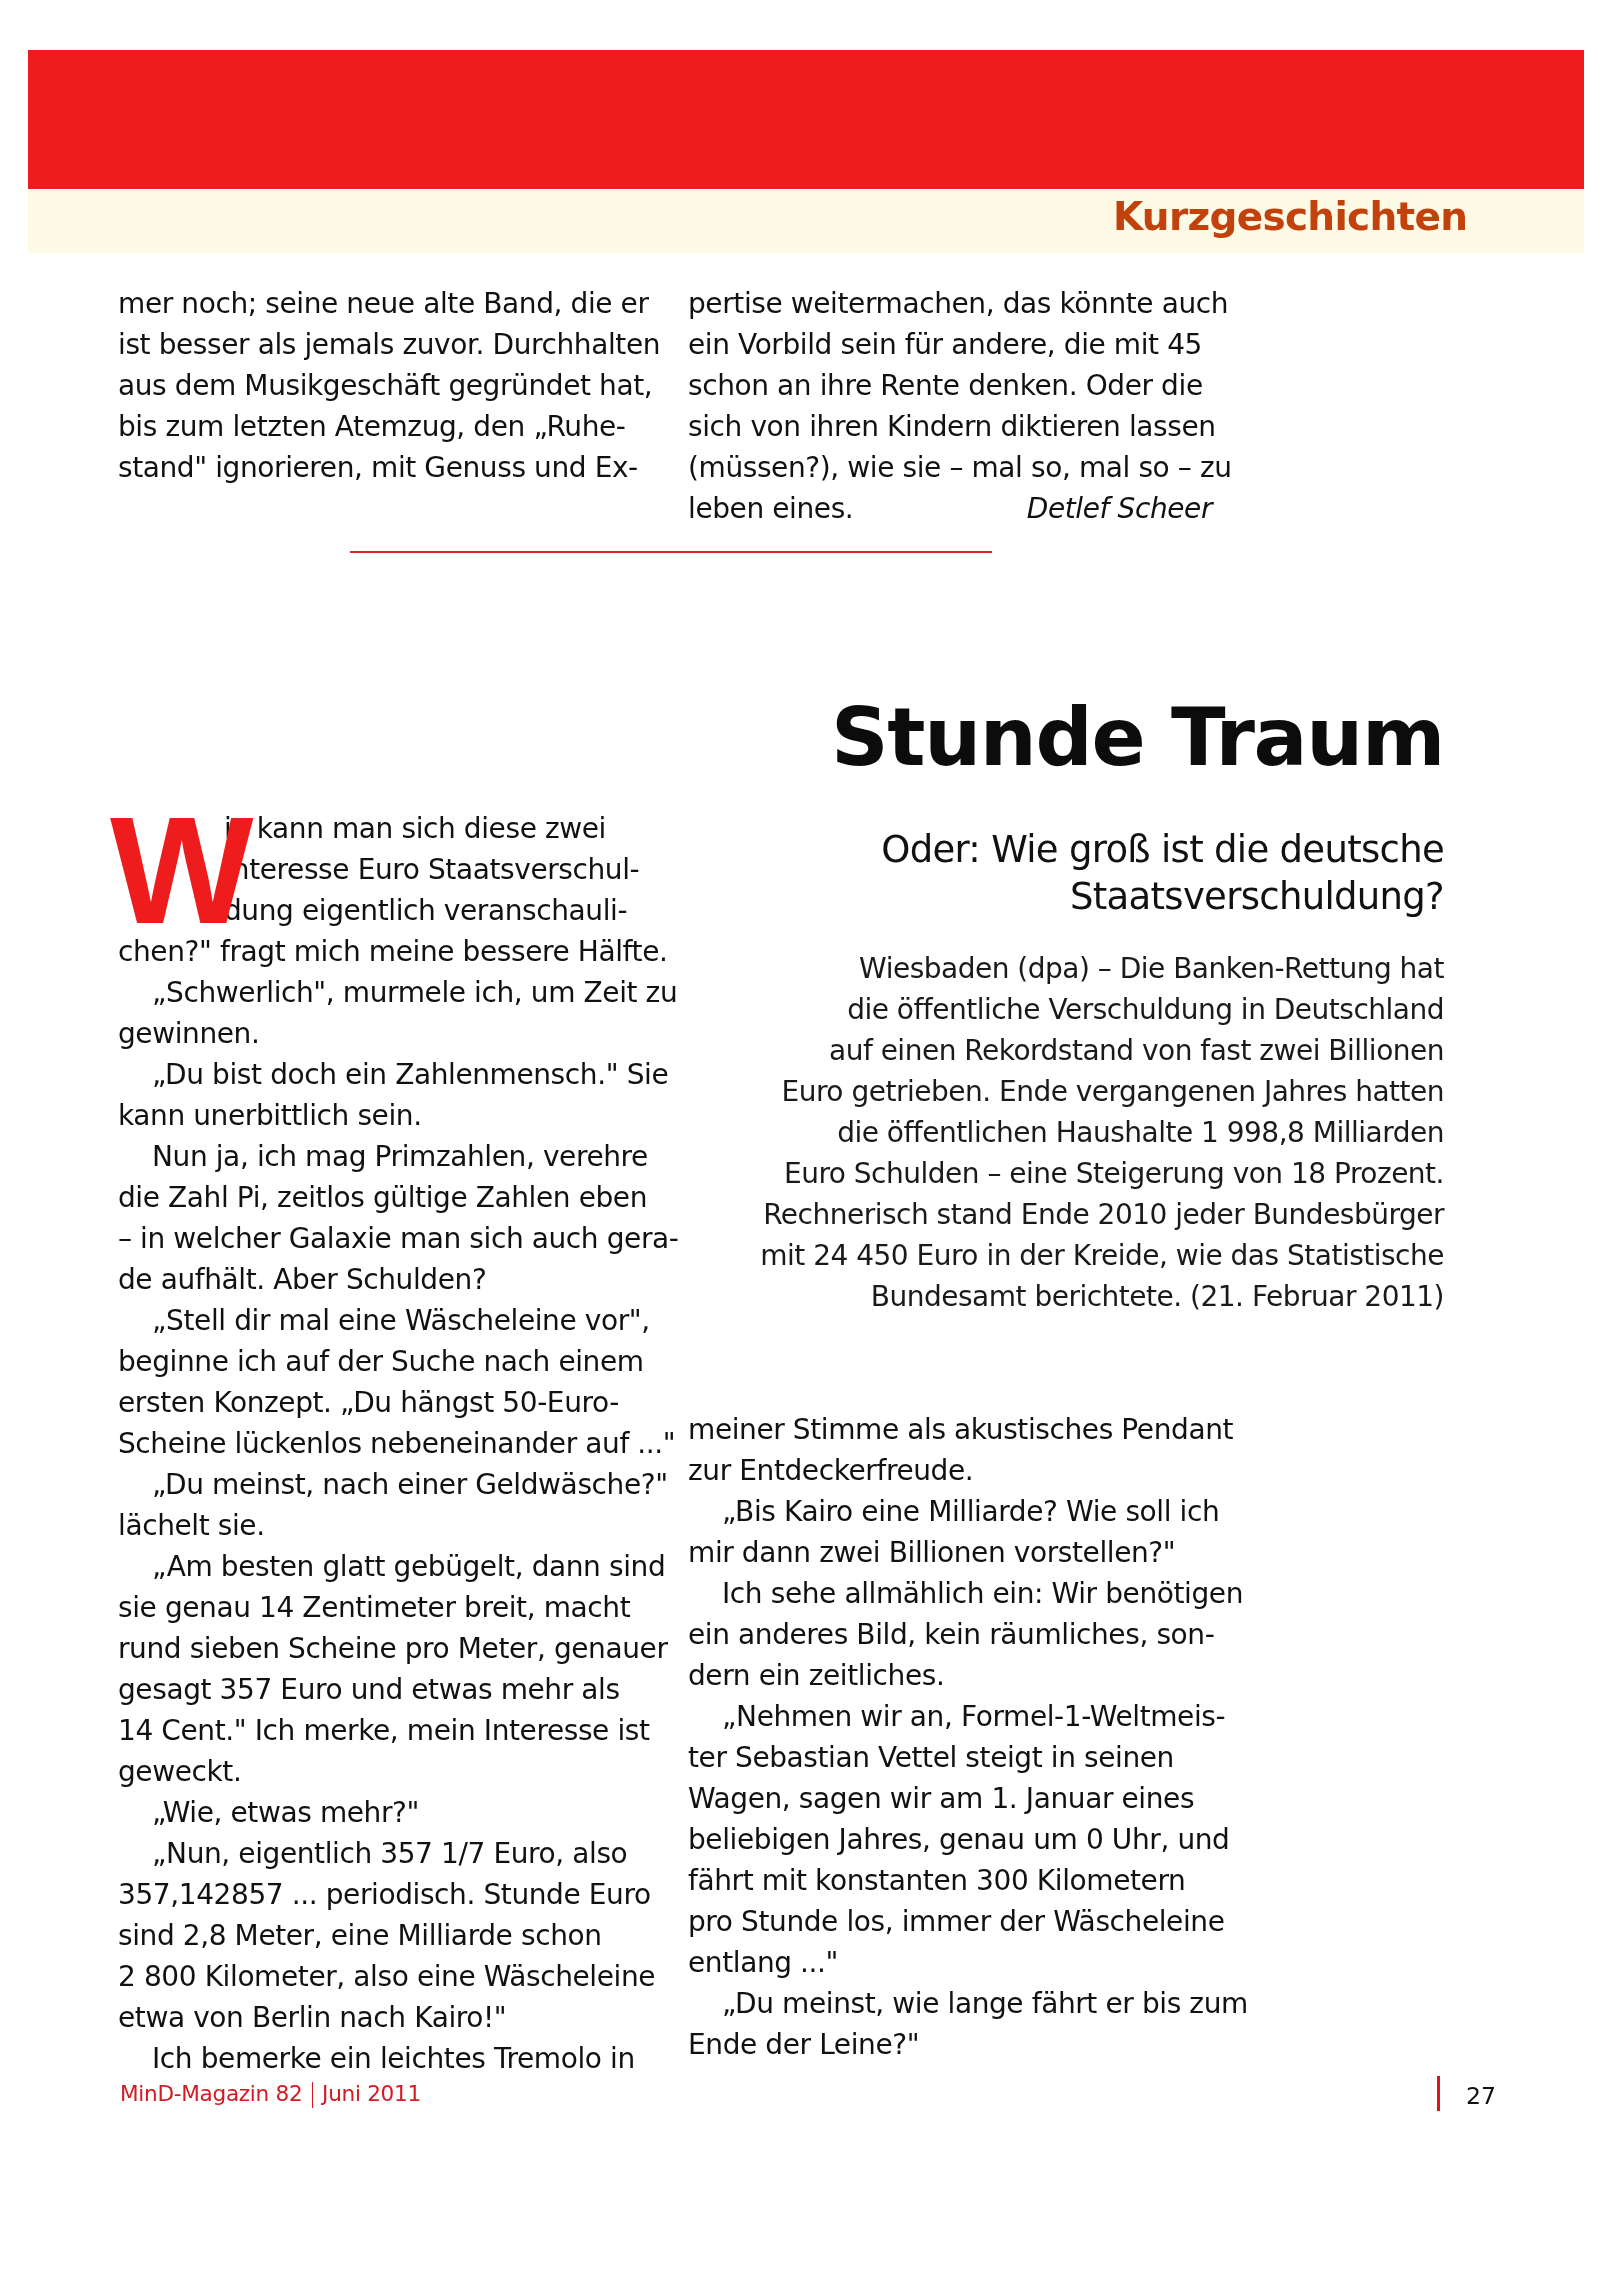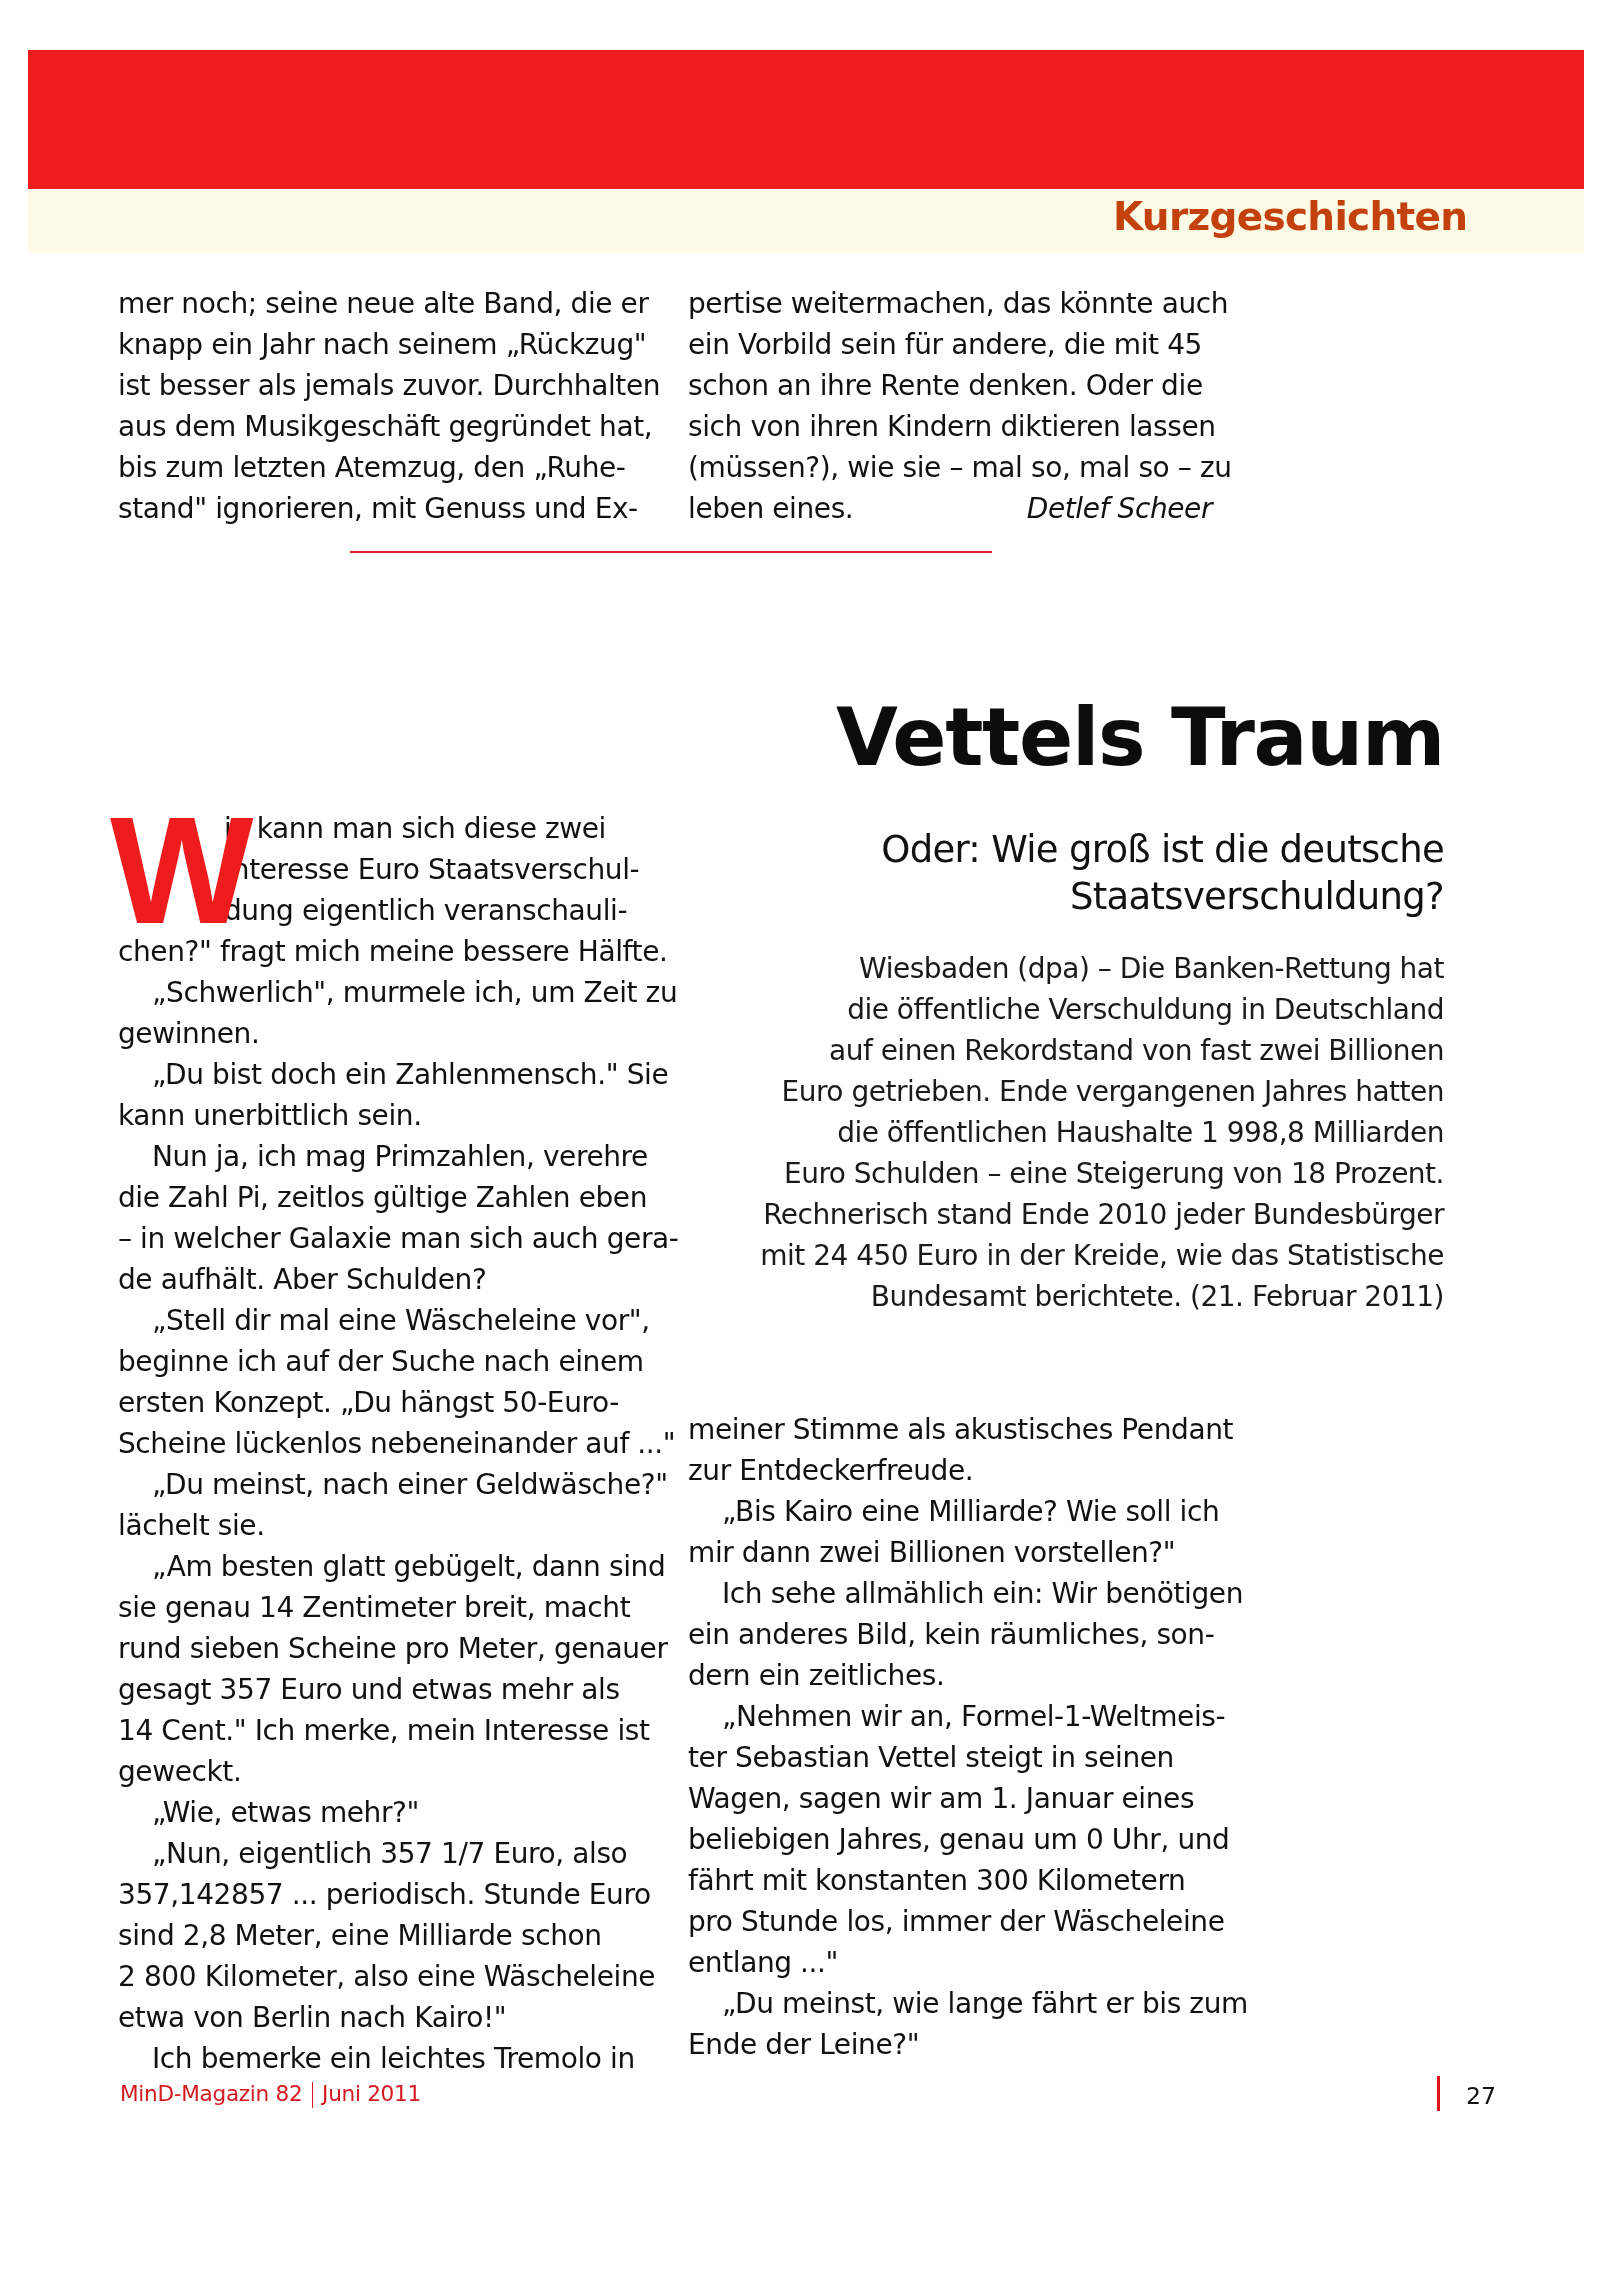--- a/index.html
+++ b/index.html
@@ -76,38 +76,37 @@
 </style>
 </head>
 <body>
 
 <div class="header-red"></div>
 <div class="header-cream"></div>
 <div class="section-label">Kurzgeschichten</div>
 
 <div class="col top-left" id="prevLeft">
     <span class="line">mer noch; seine neue alte Band, die er</span>
-    <span class="line">knapp ein Jahr nach seinem „Rückzug"</span>
     <span class="line">ist besser als jemals zuvor. Durchhalten</span>
     <span class="line">aus dem Musikgeschäft gegründet hat,</span>
     <span class="line">bis zum letzten Atemzug, den „Ruhe-</span>
     <span class="line">stand" ignorieren, mit Genuss und Ex-</span>
   </div>
 <div class="col top-right" id="prevRight" style="position: absolute;">
     <span class="line">pertise weitermachen, das könnte auch</span>
     <span class="line">ein Vorbild sein für andere, die mit 45</span>
     <span class="line">schon an ihre Rente denken. Oder die</span>
     <span class="line">sich von ihren Kindern diktieren lassen</span>
     <span class="line">(müssen?), wie sie – mal so, mal so – zu</span>
     <span class="line" style="position: relative;">leben eines.</span>
     <span class="byline" style="right: 39px; position: absolute; top: 205px;">Detlef Scheer</span>
   </div>
 <div class="divider"></div>
 
-<div class="title">Vettels Traum</div>
+<div class="title">Stunde Traum</div>
 <div class="subtitle">
   <span class="line" style="display:block">Oder: Wie groß ist die deutsche</span>
   <span class="line" style="display:block">Staatsverschuldung?</span>
 </div>
 <div class="lede" id="lede">
     <span class="line">Wiesbaden (dpa) – Die Banken-Rettung hat</span>
     <span class="line">die öffentliche Verschuldung in Deutschland</span>
     <span class="line">auf einen Rekordstand von fast zwei Billionen</span>
     <span class="line">Euro getrieben. Ende vergangenen Jahres hatten</span>
     <span class="line">die öffentlichen Haushalte 1 998,8 Milliarden</span>

